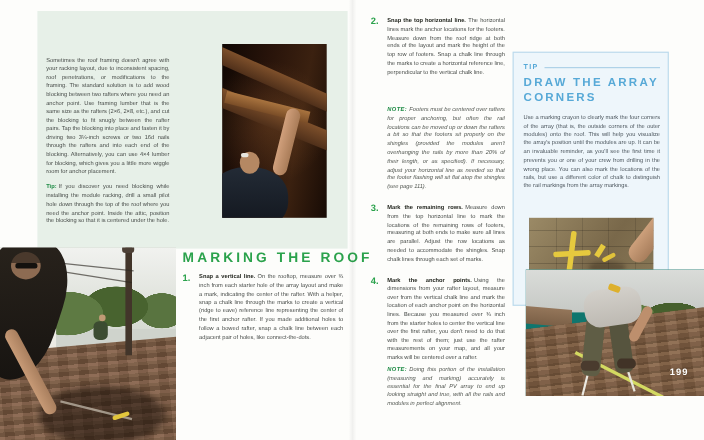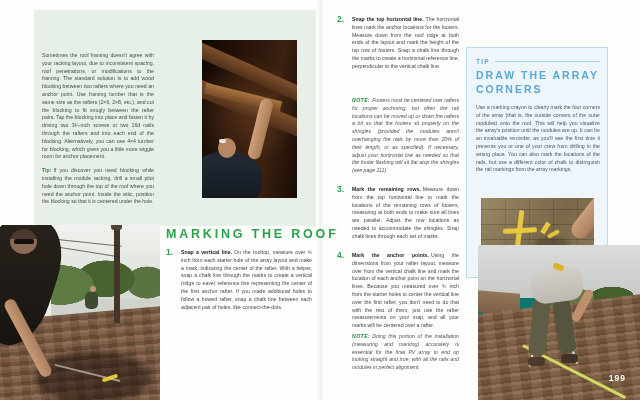--- a/index.html
+++ b/index.html
@@ -104,21 +104,21 @@
   .cross-tick{position:absolute;left:66px;top:34px;width:13px;height:4px;background:#e0c23a;
     transform:rotate(-28deg);border-radius:2px;}
   .crayon-arm{position:absolute;right:-6px;top:-8px;width:18px;height:52px;border-radius:9px;
     transform:rotate(38deg);background:linear-gradient(90deg,#cda07b,#a87e5c);}
   .crayon-stick{position:absolute;left:62px;top:24px;width:5px;height:12px;background:#e6c93e;
     transform:rotate(32deg);}
   .crayon-shadow{position:absolute;left:54px;top:40px;width:34px;height:10px;border-radius:50%;
     background:rgba(30,20,10,.3);filter:blur(2px);}
 
   
-  .photo-roof-right{left:478px;top:245px;width:162px;height:155px;background:#0f766e;}
+  .photo-roof-right{left:478px;top:245px;width:162px;height:115px;background:#0f766e;}
   .prr-sky{position:absolute;left:0;top:0;width:100%;height:34%;
     background:linear-gradient(180deg,#dadcd9,#c6c9c5);}
   .prr-trees{position:absolute;left:38%;top:23%;width:62%;height:20%;
     background:
       radial-gradient(ellipse 40% 55% at 30% 55%,#5d7b40 0 60%,rgba(0,0,0,0) 61%),
       radial-gradient(ellipse 36% 52% at 72% 50%,#46602d 0 60%,rgba(0,0,0,0) 61%);}
   .prr-house{position:absolute;left:0;top:30%;width:26%;height:14%;
     background:linear-gradient(180deg,#94765a,#7a5f46);transform:skewY(5deg);}
   .prr-roof{position:absolute;left:-12%;top:38%;width:130%;height:75%;transform:rotate(-7deg);
     background:

